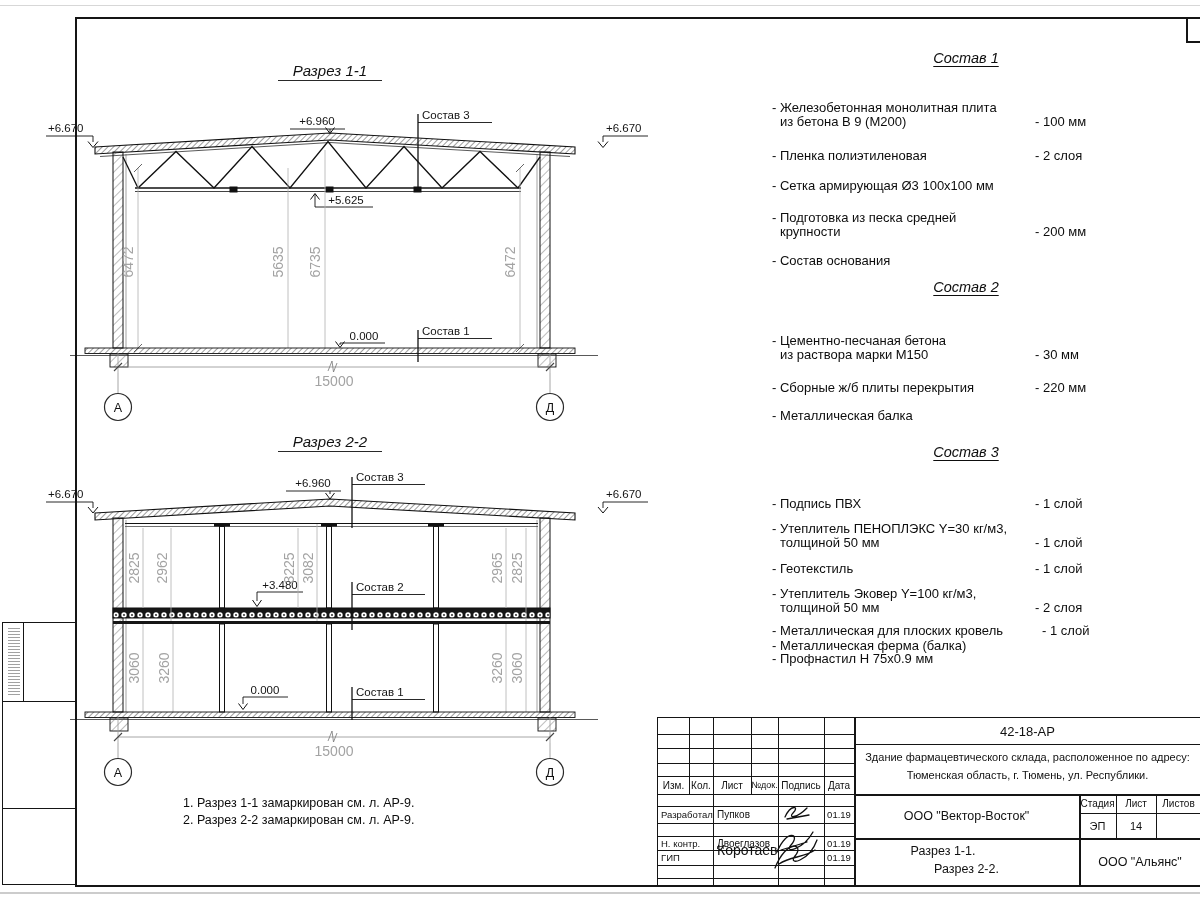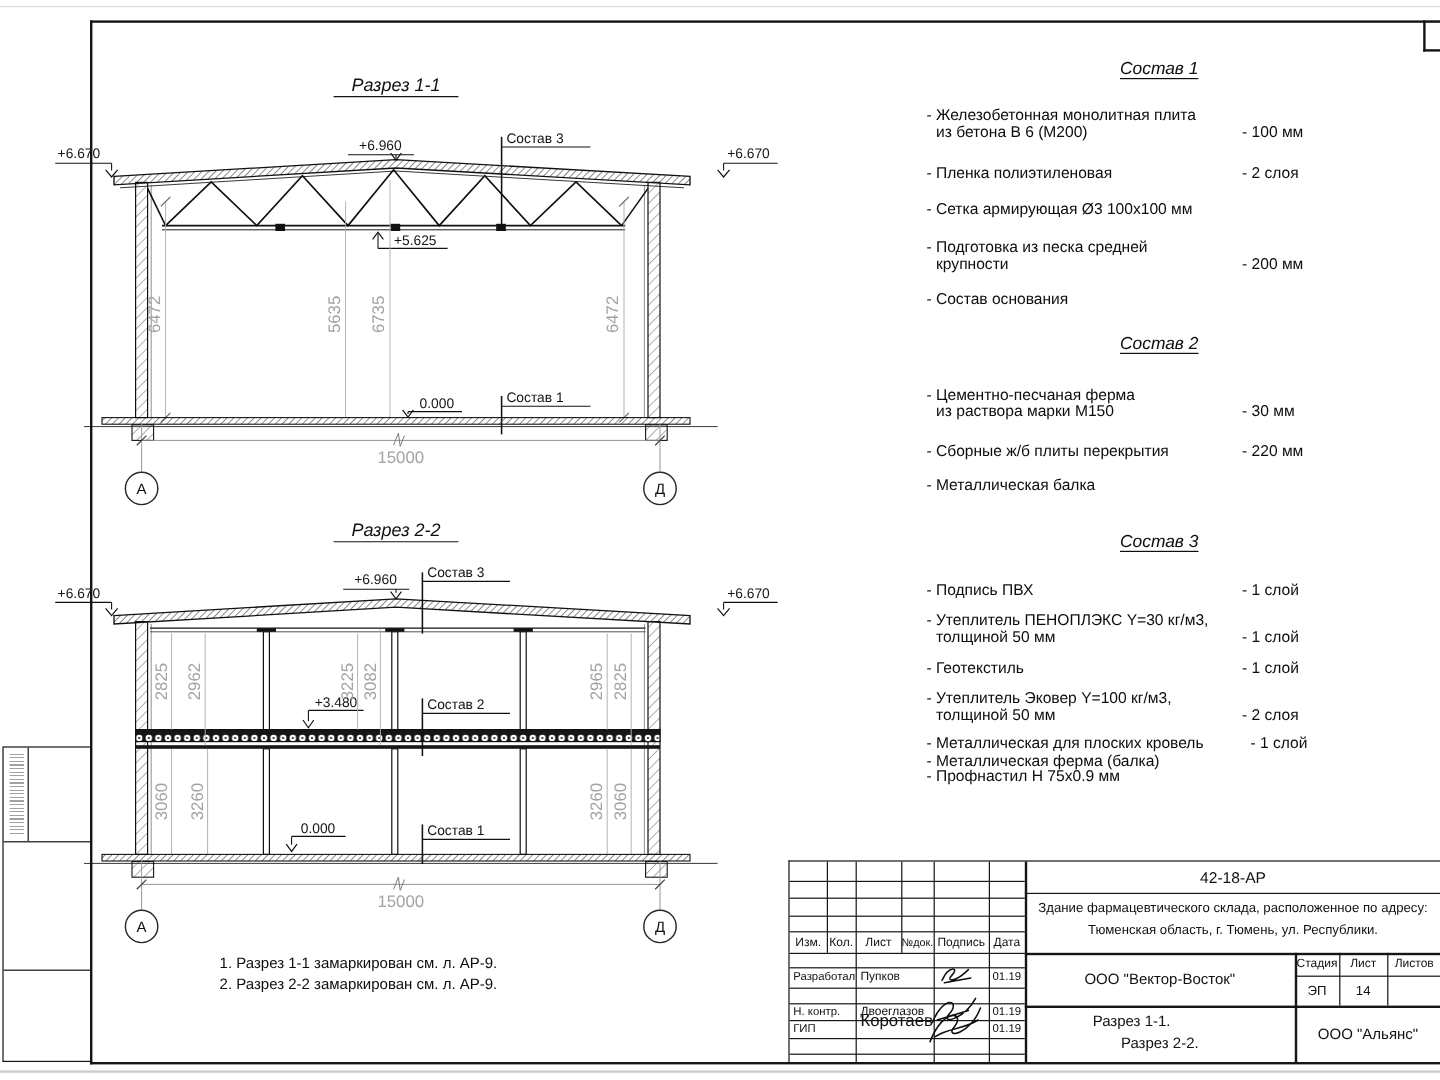--- a/index.html
+++ b/index.html
@@ -24,21 +24,21 @@
   svg{position:absolute;overflow:visible;}
   .t-title{font-size:15px;font-style:italic;fill:#111;}
   .t-elev{font-size:11.5px;fill:#141414;}
   .t-label{font-size:11.5px;fill:#141414;}
   .t-dim{font-size:14px;fill:#a3a3a3;}
   .t-axis{font-size:12.5px;fill:#111;}
   
   .comps{left:770px;top:0;width:340px;height:900px;font-size:13px;line-height:13.5px;color:#0d0d0d;}
   .comp-title{left:0;width:100%;text-align:center;font-size:14.5px;font-style:italic;}
   .comp-title span{text-decoration:underline;text-underline-offset:3px;}
-  .comp-item{left:2px;width:336px;}
+  .comp-item{left:2px;width:336px;margin-top:12px;}
   .comp-item .l2{display:block;padding-left:8px;}
   .comp-item .val{position:absolute;left:263px;bottom:0;white-space:nowrap;}
   
   .notes{left:183px;top:795px;font-size:12.5px;line-height:17px;color:#0d0d0d;}
   
   .tb{left:657px;top:717px;width:543px;height:168px;border-top:1.8px solid #151515;border-left:1.8px solid #151515;font-size:10px;}
   .tb .vline,.tb .hline{position:absolute;background:#151515;}
   .tb .cell{position:absolute;display:flex;align-items:center;justify-content:center;text-align:center;}
   .tb .cell-left{justify-content:flex-start;}
   .sig-svg{left:763px;top:790px;width:80px;height:85px;}
@@ -303,42 +303,42 @@
     <circle cx="510" cy="352" r="13.5" fill="#fff" stroke="#2a2a2a" stroke-width="1.2"></circle>
     <text class="t-axis" x="510" y="356.5" text-anchor="middle">Д</text>
   </g>
 </svg>
 
 <div class="abs comps">
 
   <div class="abs comp-title" style="top:52px;padding-left:26px"><span>Состав 1</span></div>
   <div class="abs comp-item" style="top:89px">
     <span>- Железобетонная  монолитная плита</span>
-    <span class="l2">из бетона В 6 (М200)</span>
+    <span class="l2">из бетона В 9 (М200)</span>
     <span class="val">- 100 мм</span>
   </div>
   <div class="abs comp-item" style="top:137px">
     <span>- Пленка полиэтиленовая</span>
     <span class="val">-  2 слоя</span>
   </div>
   <div class="abs comp-item" style="top:167px">
     <span>- Сетка армирующая Ø3 100х100 мм</span>
   </div>
   <div class="abs comp-item" style="top:199px">
     <span>- Подготовка из песка средней</span>
     <span class="l2">крупности</span>
     <span class="val">- 200 мм</span>
   </div>
   <div class="abs comp-item" style="top:242px">
     <span>- Состав основания</span>
   </div>
 
   <div class="abs comp-title" style="top:281px;padding-left:26px"><span>Состав 2</span></div>
   <div class="abs comp-item" style="top:322px">
-    <span>- Цементно-песчаная ферма</span>
+    <span>- Цементно-песчаная бетона</span>
     <span class="l2">из раствора марки М150</span>
     <span class="val">- 30 мм</span>
   </div>
   <div class="abs comp-item" style="top:369px">
     <span>- Сборные ж/б плиты перекрытия</span>
     <span class="val">- 220 мм</span>
   </div>
   <div class="abs comp-item" style="top:397px">
     <span>- Металлическая балка</span>
   </div>

